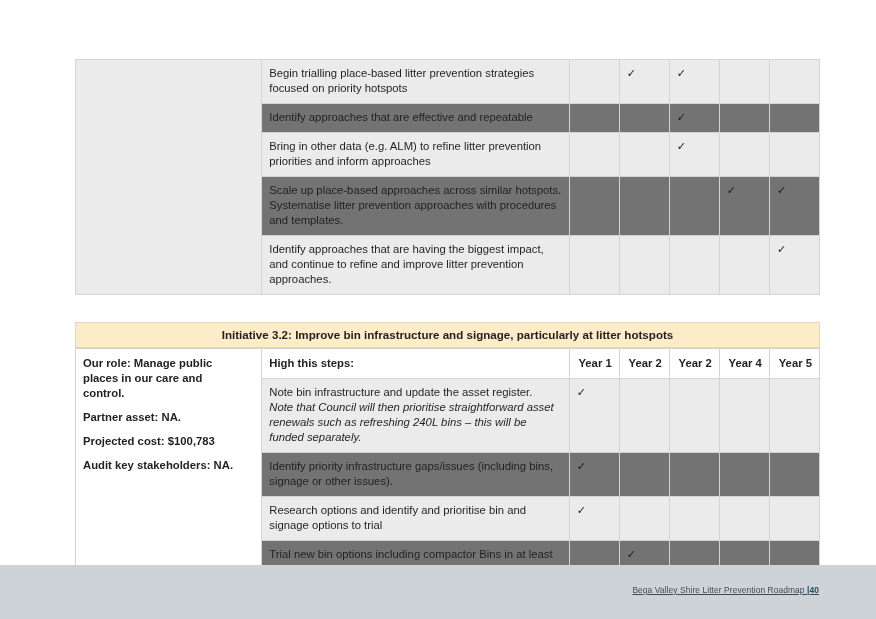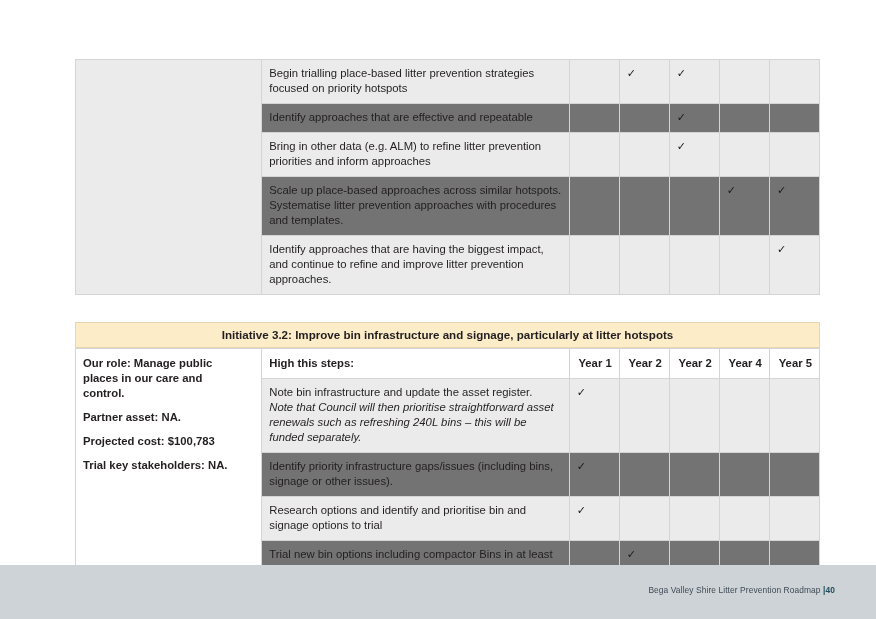--- a/index.html
+++ b/index.html
@@ -125,26 +125,27 @@
   .footer-band {
     position: absolute;
     left: 0;
     top: 565px;
     width: 876px;
     height: 54px;
     background: #ced3d8;
   }
   .footer-text {
     position: absolute;
-    right: 41px;
+    right: 57px;
     top: 585px;
     font-size: 8.4px;
     color: #3f4a55;
     letter-spacing: 0.1px;
     white-space: nowrap;
+    text-decoration: underline;
   }
   .footer-pageno {
     color: #1f4e5f;
     font-weight: bold;
   }
 </style>
 </head>
 <body>
 
 <div class="page">
@@ -224,21 +225,21 @@
             <col class="col-year">
             <col class="col-year">
             <col class="col-year">
         </colgroup>
         <tbody id="t2-body">
             <tr class="hdr">
               <td class="role-cell" rowspan="5">
                 <p><b>Our role:</b><span> Manage public places in our care and control.</span></p>
                 <p><b>Partner asset:</b><span> NA.</span></p>
                 <p><b>Projected cost:</b><span> $100,783</span></p>
-                <p><b>Trial key stakeholders:</b><span> NA.</span></p>
+                <p><b>Audit key stakeholders:</b><span> NA.</span></p>
               </td>
               <th>High this steps:</th>
               <th class="year-head">Year 1</th>
               <th class="year-head">Year 2</th>
               <th class="year-head">Year 2</th>
               <th class="year-head">Year 4</th>
               <th class="year-head">Year 5</th>
             </tr>
             <tr class="shaded">
               <td><span>Note bin infrastructure and update the asset register.</span><br><span class="note-italic">Note that Council will then prioritise straightforward asset renewals such as refreshing 240L bins – this will be funded separately.</span></td>

